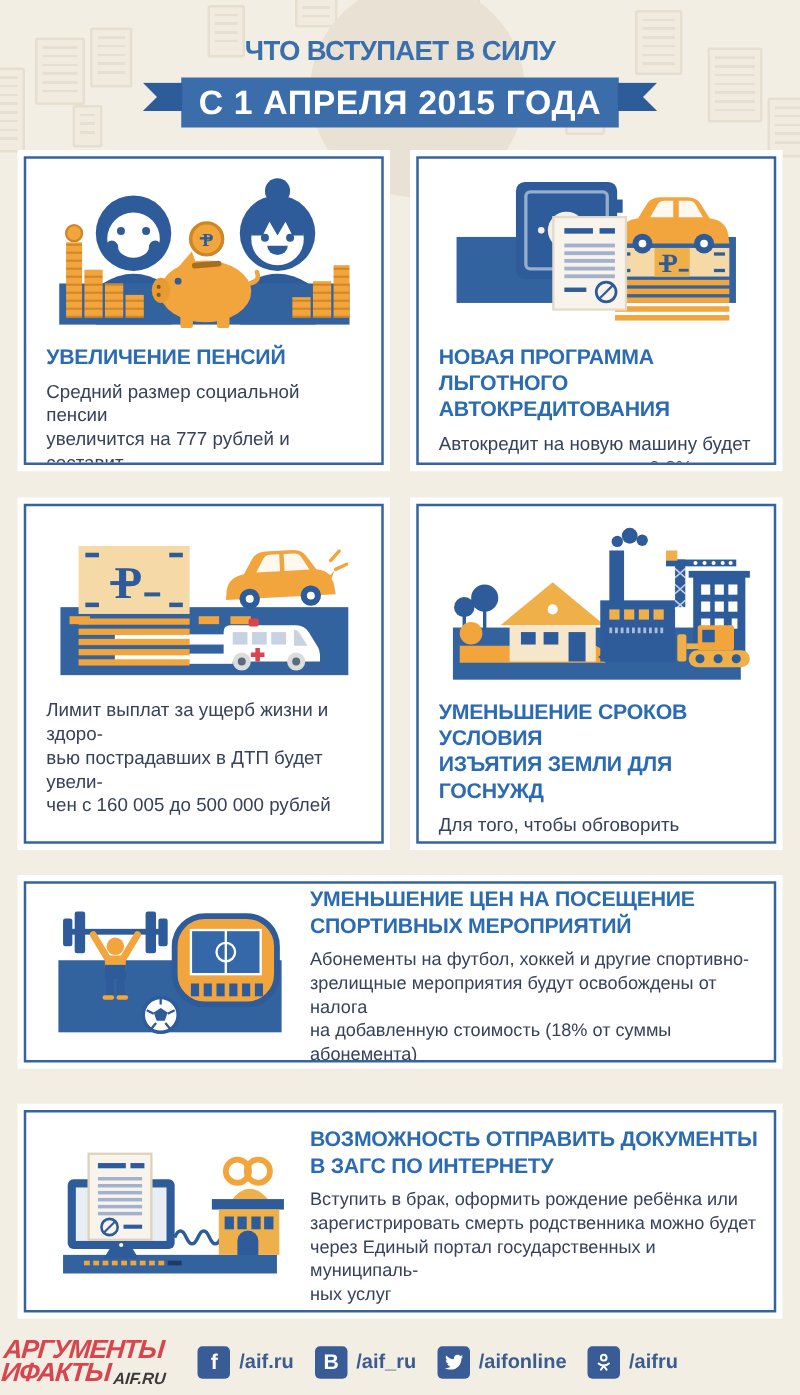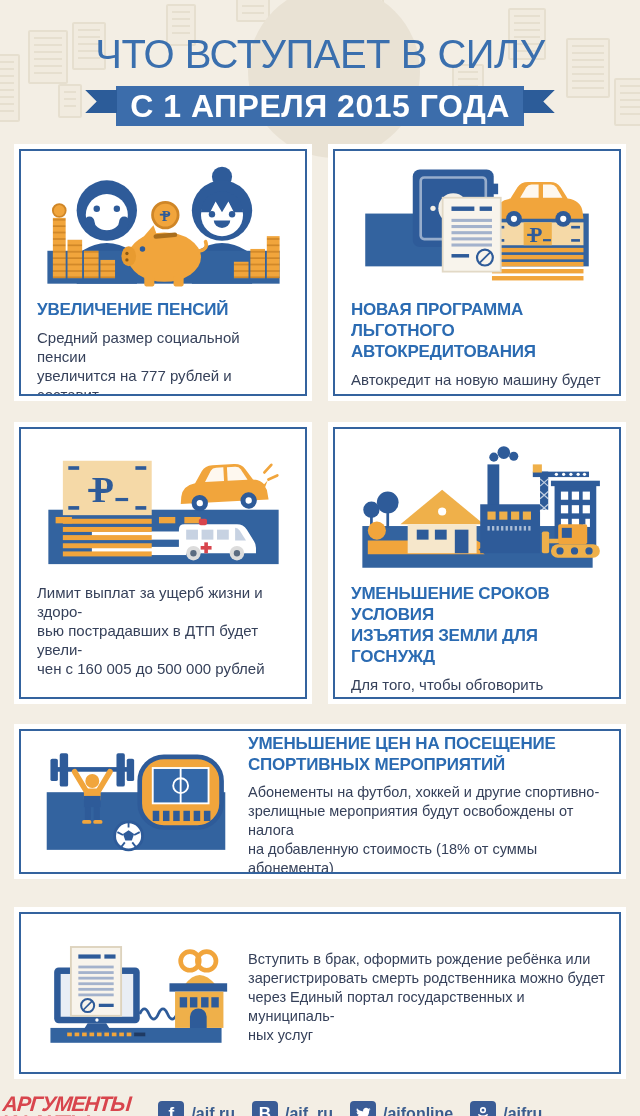--- a/index.html
+++ b/index.html
@@ -17,26 +17,26 @@
   .d5{left:166px;top:4px;width:26px;height:38px;}
   .d6{left:236px;top:-16px;width:30px;height:34px;}
   .d7{left:352px;top:-10px;width:28px;height:30px;}
   .d8{left:508px;top:8px;width:34px;height:48px;}
   .d9{left:566px;top:38px;width:40px;height:56px;}
   .d10{left:614px;top:78px;width:30px;height:44px;}
   .d11{left:452px;top:64px;width:28px;height:40px;}
   .bg-circle{position:absolute;left:248px;top:-14px;width:172px;height:172px;border-radius:50%;background:#e9e2d4;}
 
   header{position:relative;padding-top:22px;text-align:center;}
-  h1{margin:13px;font-size:40px;line-height:38px;font-weight:normal;color:#3a6fae;letter-spacing:-.5px;}
+  h1{margin:0;font-size:22px;line-height:38px;font-weight:bold;color:#3a6fae;letter-spacing:-.5px;}
   .ribbon{margin-top:2px;height:40px;display:flex;justify-content:center;align-items:flex-start;}
   .tail{width:32px;height:23px;background:#2c5c99;margin-top:4px;}
   .tail-l{clip-path:polygon(0 0,100% 0,100% 100%,0 100%,36% 50%);margin-right:-1px;}
   .tail-r{clip-path:polygon(0 0,100% 0,64% 50%,100% 100%,0 100%);margin-left:-1px;}
-  .band{background:#3c6dab;color:#fff;font-size:32px;font-weight:bold;height:40px;line-height:40px;padding:0 14px;letter-spacing:.5px;}
+  .band{background:#3c6dab;color:#fff;font-size:27px;font-weight:bold;height:40px;line-height:40px;padding:0 14px;letter-spacing:.5px;}
 
   .cards{position:relative;padding:0 14px;margin-top:18px;}
   .grid2{display:flex;gap:16px;}
   .g1{margin-bottom:21px;}
   .g1 .card{height:257px;}
   .g2{margin-bottom:20px;}
   .g2 .card{height:282px;}
   .card{background:#fff;padding:5px;box-sizing:border-box;flex:1;}
   .frame{border:2px solid #34639e;height:100%;box-sizing:border-box;overflow:hidden;}
   .v .frame{padding:8px 16px 0;}
@@ -466,20 +466,22 @@
                 <rect x="158" y="70" width="8" height="11"></rect>
               <rect x="170" y="70" width="8" height="11"></rect>
                 <rect x="181" y="70" width="8" height="11"></rect>
             </g>
             <path d="M158,103 v-12 a9,9 0 0 1 18,0 v12 z" fill="#2e5b99"></path>
             <circle cx="158" cy="31" r="10" fill="none" stroke="#f1a53c" stroke-width="5"></circle>
             <circle cx="176" cy="31" r="10" fill="none" stroke="#f1a53c" stroke-width="5"></circle>
           </svg>
         </div>
         <div class="text">
+          <h2 class="card-title">ВОЗМОЖНОСТЬ ОТПРАВИТЬ ДОКУМЕНТЫ
+В ЗАГС ПО ИНТЕРНЕТУ</h2>
           <p class="card-body">Вступить в брак, оформить рождение ребёнка или
 зарегистрировать смерть родственника можно будет
 через Единый портал государственных и муниципаль-
 ных услуг</p>
         </div>
       </div>
     </article>
 
   </main>
 

